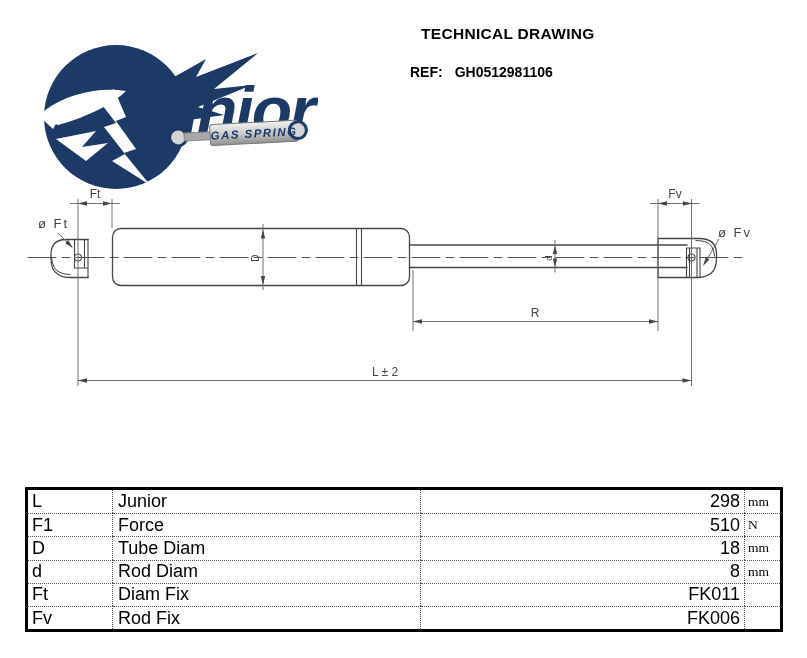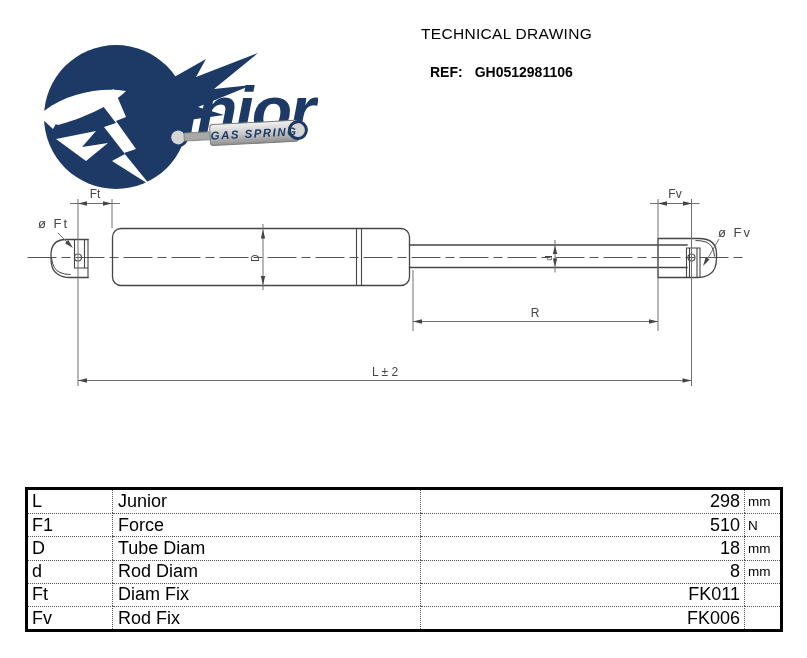--- a/index.html
+++ b/index.html
@@ -1,36 +1,36 @@
 <!DOCTYPE html>
 <html><head>
 <meta charset="utf-8">
 <style>
   html,body{margin:0;padding:0;background:#fff;}
   .page{position:relative;width:807px;height:658px;background:#fff;overflow:hidden;
         font-family:"Liberation Sans",sans-serif;}
   
-  .doc-title{position:absolute;left:421px;top:25px;font-size:15.5px;font-weight:normal;
+  .doc-title{position:absolute;left:421px;top:25px;font-size:15.5px;font-weight:bold;
              color:#000;letter-spacing:.3px;}
-  .ref-row{position:absolute;left:430px;top:64px;font-size:14px;font-weight:bold;color:#000;}
+  .ref-row{position:absolute;left:410px;top:64px;font-size:14px;font-weight:bold;color:#000;}
   .ref-row .ref-value{margin-left:12px;}
   
   .draw-layer{position:absolute;left:0;top:0;width:807px;height:658px;}
   .logo-layer{position:absolute;left:28px;top:33px;width:290px;height:162px;}
   
   .spec-table{position:absolute;left:25px;top:487px;width:752px;border:3px solid #000;
               display:grid;grid-template-columns:85px 308px 324px 1fr;grid-auto-rows:23.2px;
               background:#fff;}
   .cell{display:flex;align-items:center;font-size:18px;color:#000;overflow:hidden;
         border-top:1px dotted #555;}
   .row1{border-top:none;}
   .c-sym{padding-left:4px;border-right:1px dotted #555;}
   .c-lab{padding-left:5px;border-right:1px dotted #555;}
   .c-val{justify-content:flex-end;padding-right:4px;border-right:1px dotted #555;text-align:right;}
-  .c-unit{padding-left:3px;font-size:13.5px;}
+  .c-unit{padding-left:3px;font-size:13.5px;font-family:Liberation Serif, serif;}
   text{font-family:"Liberation Sans",sans-serif;}
 </style>
 </head>
 <body>
 
 <div class="page">
 
   <svg class="logo-layer" viewBox="0 0 290 162">
     <g>
       <circle cx="88" cy="84" r="72" fill="#1d3a66"></circle>

